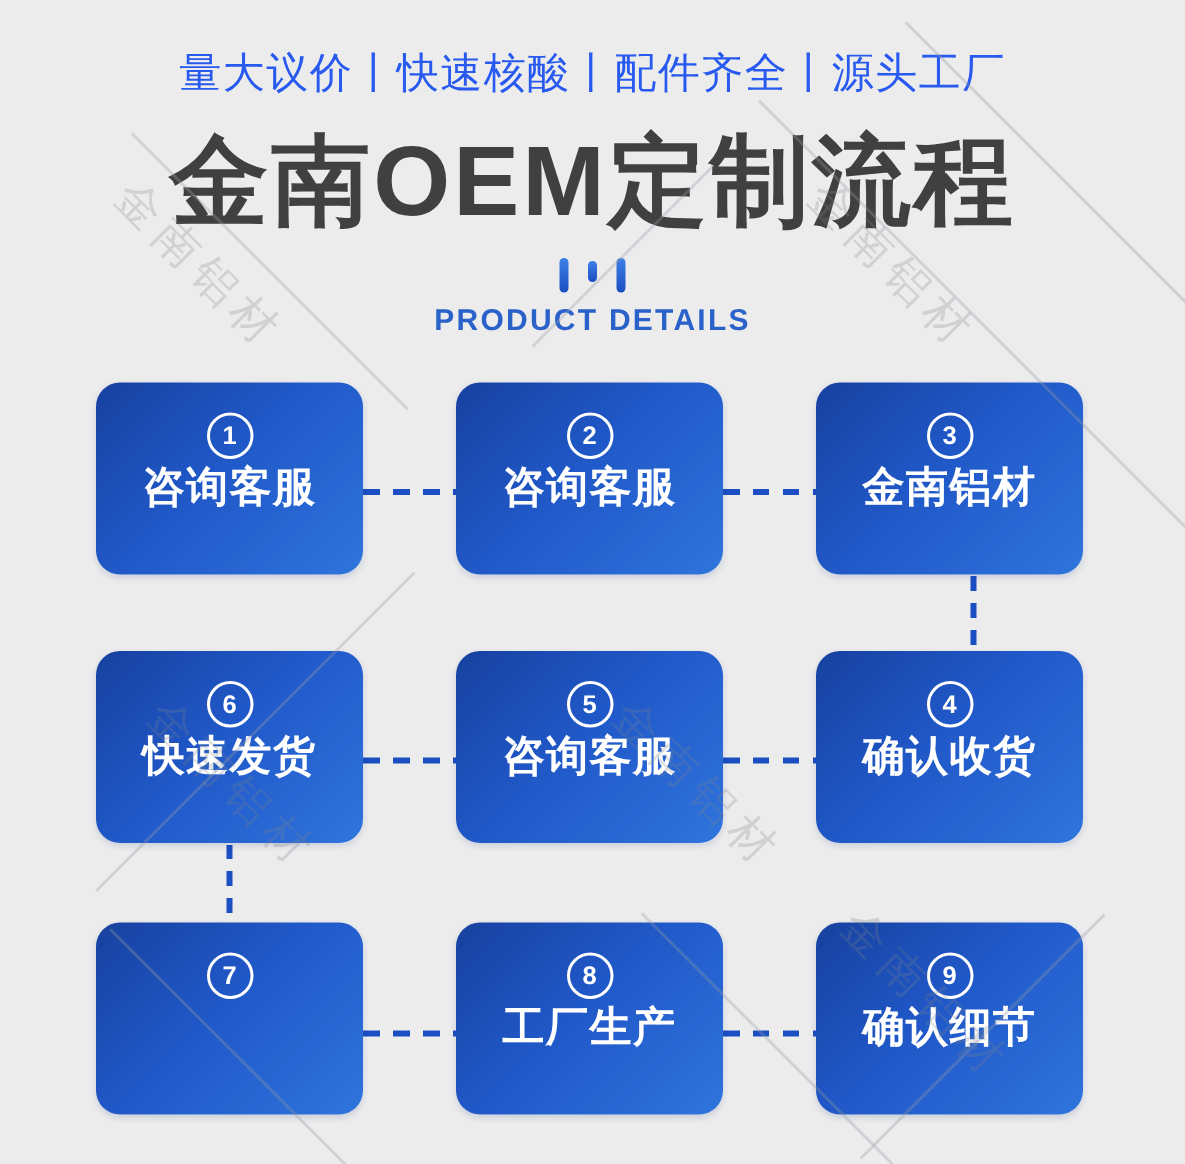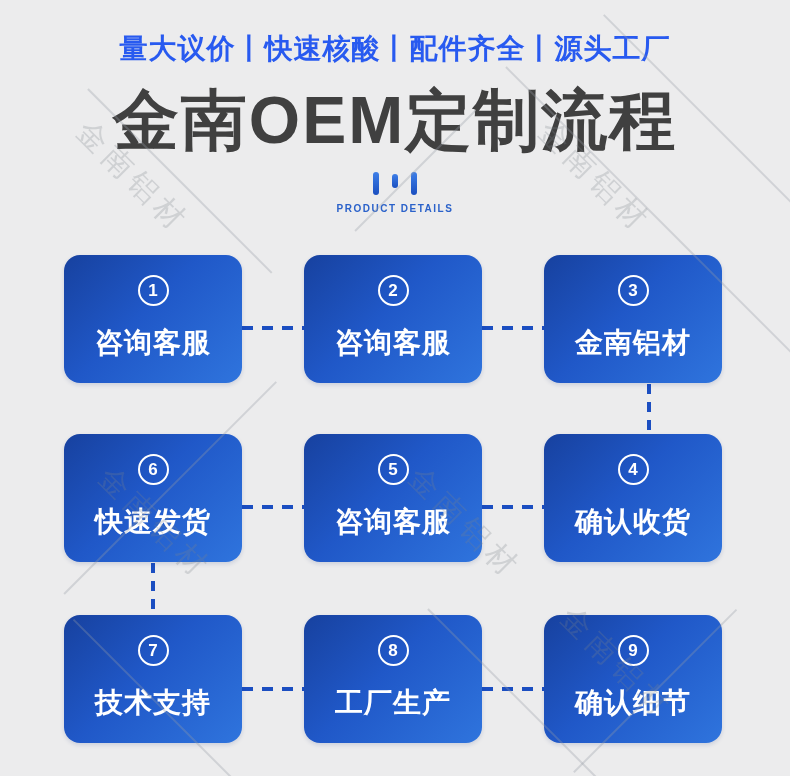--- a/index.html
+++ b/index.html
@@ -7,21 +7,21 @@
     position:relative;
     width:790px;height:776px;
     background:#ececed;
     overflow:hidden;
     font-family:"Liberation Sans","DejaVu Sans",sans-serif;
   }
   
   .tagline{
     position:absolute;top:30px;left:0;width:790px;
     text-align:center;
-    font-size:28px;font-weight:700;
+    font-size:28px;font-weight:400;
     color:#285af0;letter-spacing:1px;
   }
   .main-title{
     position:absolute;top:76px;left:0;width:790px;
     text-align:center;
     font-size:66px;font-weight:900;
     color:#404040;letter-spacing:2px;
     white-space:nowrap;
   }
   .bars-icon{
@@ -30,21 +30,21 @@
   }
   .bars-icon i{
     display:block;width:6px;border-radius:3px;
     background:linear-gradient(180deg,#3e7fe8,#1a4fc0);
   }
   .bars-icon .b-tall{height:23px;}
   .bars-icon .b-short{height:14px;margin-top:2px;}
   .subtitle{
     position:absolute;top:203px;left:0;width:790px;
     text-align:center;
-    font-size:10px;font-weight:700;
+    font-size:20px;font-weight:700;
     color:#2b62ca;letter-spacing:1.5px;
   }
   
   .grid{
     position:absolute;left:64px;top:255px;
     display:grid;
     grid-template-columns:178px 178px 178px;
     grid-template-rows:128px 128px 128px;
     column-gap:62px;
     row-gap:51px;
@@ -58,21 +58,20 @@
     box-shadow:0 2px 4px rgba(20,50,120,0.15);
   }
   .circle{
     margin-top:20px;
     width:27px;height:27px;
     border:2px solid #ffffff;border-radius:50%;
     display:flex;align-items:center;justify-content:center;
     color:#ffffff;font-size:17px;font-weight:700;line-height:1;
   }
   .step-label{
-    margin-top:18px;
     color:#ffffff;font-size:28px;font-weight:700;
     letter-spacing:1px;white-space:nowrap;
   }
   
   .conn{position:absolute;}
   .conn.h{
     height:4px;width:62px;
     background:repeating-linear-gradient(90deg,#1b4ec1 0,#1b4ec1 11px,transparent 11px,transparent 20px);
   }
   .conn.v{
@@ -172,21 +171,20 @@
     <div class="step">
       <span class="circle">
           <span>4</span>
         </span>
       <span class="step-label">确认收货</span>
     </div>
     <div class="step row3">
       <span class="circle">
           <span>7</span>
         </span>
-      <span class="step-label">技术支持</span>
     </div>
     <div class="step row3">
       <span class="circle">
           <span>8</span>
         </span>
       <span class="step-label">工厂生产</span>
     </div>
     <div class="step row3">
       <span class="circle">
           <span>9</span>

